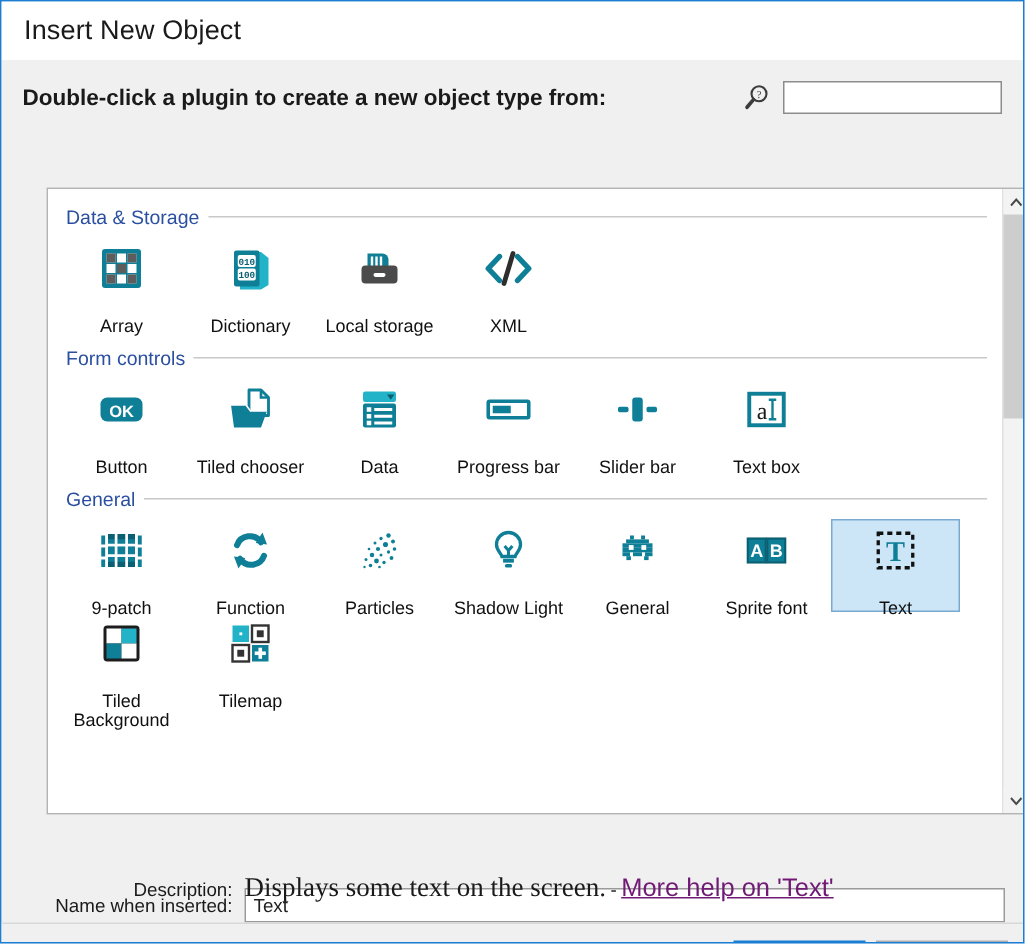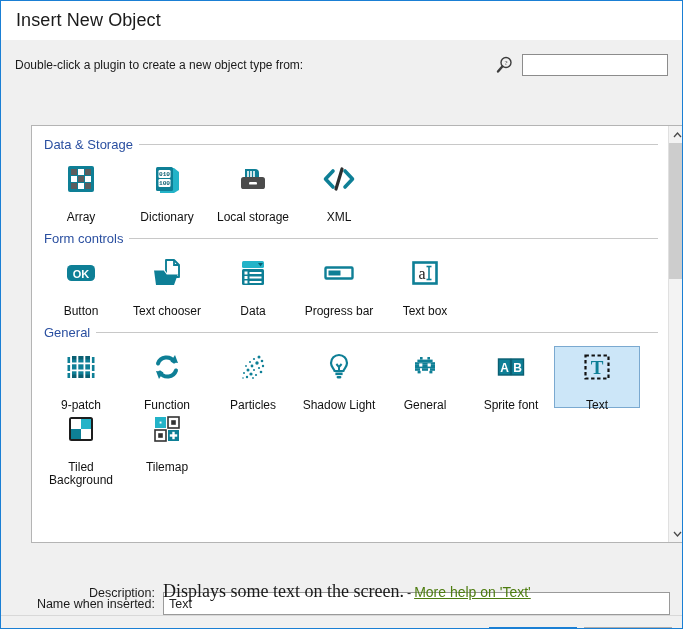--- a/index.html
+++ b/index.html
@@ -33,23 +33,24 @@
     height: 588px;
     position: relative;
   }
   .prompt-row {
     display: flex;
     align-items: center;
     padding: 13px 14px 10px 14px;
     height: 47px;
   }
   .prompt-label {
-    font-size: 12px;
+    font-size: 15px;
     color: #1a1a1a;
     flex: 1;
+    font-weight: bold;
   }
   .search-wrap { display: flex; align-items: center; gap: 7px; }
   .search-input {
     width: 146px; height: 22px;
     border: 1px solid #8c8c8c;
     background: #ffffff;
     font-size: 12px;
     font-family: "Liberation Sans", sans-serif;
     padding: 0 4px;
     outline: none;
@@ -184,23 +185,23 @@
   .desc-label {
     width: 148px;
     text-align: right;
     font-size: 12.5px;
     color: #1a1a1a;
     padding-right: 8px;
   }
   .desc-text { font-size: 18px; color: #1a1a1a; font-family: Liberation Serif, serif; }
   .desc-sep { font-size: 12.5px; color: #1a1a1a; padding: 0 3px; }
   a.link {
-    color: #4d7c0f;
+    color: #701a75;
     text-decoration: underline;
-    font-size: 14px;
+    font-size: 17px;
   }
   
   .footer {
     position: absolute;
     left: 0; right: 0;
     top: 575px;
     height: 52px;
     border-top: 1px solid #d8d8d8;
     background: #f0f0f0;
   }
@@ -338,21 +339,21 @@
             </div>
             <div class="item">
               <div class="glyph">
                 <svg width="32" height="32" viewBox="0 0 32 32">
       <path d="M15 3h8l5 5v12H15z" fill="#fff" stroke="#0e7f96" stroke-width="1.9" stroke-linejoin="round"></path>
       <path d="M23 3v5h5" fill="none" stroke="#0e7f96" stroke-width="1.8"></path>
       <path d="M3 13h10l3 4h11l-4 11H5z" fill="#0e7f96"></path>
       <path d="M3 13h10l3 4h11" fill="none" stroke="#fff" stroke-width="1.1"></path>
     </svg>
               </div>
-              <div class="caption">Text chooser</div>
+              <div class="caption">Tiled chooser</div>
             </div>
             <div class="item">
               <div class="glyph">
                 <svg width="32" height="32" viewBox="0 0 32 32">
       <rect x="5" y="4" width="22" height="7" rx="1.5" fill="#23b3c8"></rect>
       <polygon points="21,6 26,6 23.5,9.5" fill="#0a5f72"></polygon>
       <rect x="5" y="12" width="22" height="16" rx="1.5" fill="#0e7f96"></rect>
       <g fill="#fff">
                     <rect x="7.5" y="14.5" width="3" height="3"></rect>
                     <rect x="7.5" y="19" width="3" height="3"></rect>
@@ -366,20 +367,30 @@
               <div class="caption">Data</div>
             </div>
             <div class="item">
               <div class="glyph">
                 <svg width="32" height="32" viewBox="0 0 32 32">
       <rect x="2.5" y="10.5" width="27" height="11" rx="1" fill="none" stroke="#0e7f96" stroke-width="2.4"></rect>
       <rect x="5.5" y="13.5" width="12" height="5" fill="#0e7f96"></rect>
     </svg>
               </div>
               <div class="caption">Progress bar</div>
+            </div>
+            <div class="item">
+              <div class="glyph">
+                <svg width="32" height="32" viewBox="0 0 32 32">
+      <rect x="3" y="14.2" width="7" height="3.6" rx="1.2" fill="#0e7f96"></rect>
+      <rect x="22" y="14.2" width="7" height="3.6" rx="1.2" fill="#0e7f96"></rect>
+      <rect x="12.5" y="8" width="7" height="16" rx="2" fill="#0e7f96"></rect>
+    </svg>
+              </div>
+              <div class="caption">Slider bar</div>
             </div>
             <div class="item">
               <div class="glyph">
                 <svg width="32" height="32" viewBox="0 0 32 32">
       <rect x="4.5" y="5.5" width="23" height="21" fill="#fff" stroke="#0e7f96" stroke-width="2.6"></rect>
       <text x="13" y="22" font-size="16" fill="#1a1a1a" text-anchor="middle" font-family="Liberation Serif, serif">a</text>
       <g stroke="#0e7f96" stroke-width="1.6">
                     <line x1="20" y1="9.5" x2="20" y2="22.5"></line>
                     <line x1="17.5" y1="9.5" x2="22.5" y2="9.5"></line>
                     <line x1="17.5" y1="22.5" x2="22.5" y2="22.5"></line>

